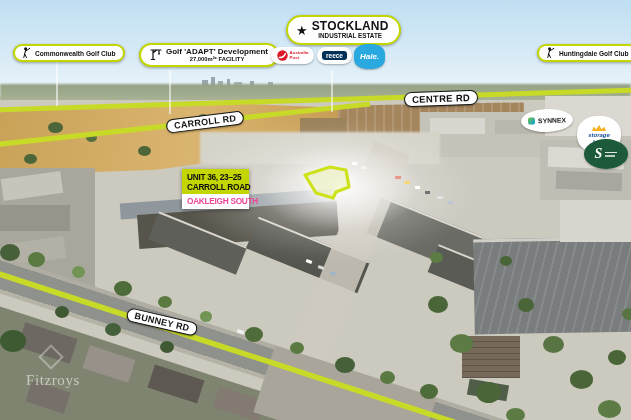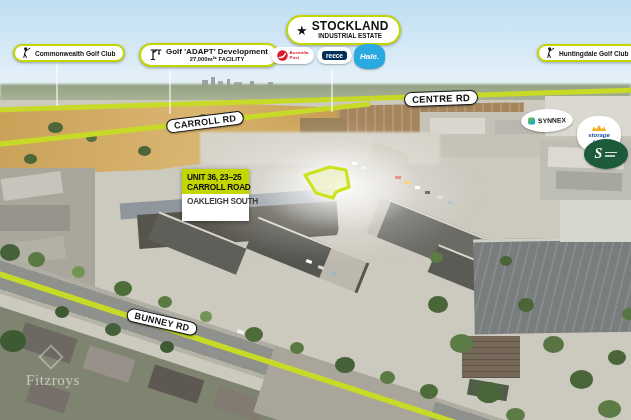--- a/index.html
+++ b/index.html
@@ -31,21 +31,21 @@
   .pillg .sub{font-size:5.8px;font-weight:700;color:#111;text-align:center;line-height:1.1;}
   .golf{font-size:6.6px;font-weight:800;color:#111;}
   .roadp{position:absolute;background:#fff;border:1.6px solid #141414;border-radius:9px;
        padding:1px 7px;font-weight:900;font-size:9px;letter-spacing:.3px;color:#111;
        box-shadow:0 1px 2px rgba(0,0,0,.35);white-space:nowrap;z-index:20;}
   .chip{position:absolute;background:#fff;border-radius:12px;display:flex;align-items:center;
        justify-content:center;box-shadow:0 1px 2px rgba(0,0,0,.3);z-index:20;}
   .proplabel{position:absolute;left:182px;top:169px;width:67px;z-index:22;
        box-shadow:0 1px 4px rgba(0,0,0,.4);}
   .proplabel .pgreen{background:var(--hl);padding:3px 5px 2px;color:#0d0d0d;}
-  .proplabel .pwhite{background:#fff;padding:2px 5px 15px;color:#404040;}
+  .proplabel .pwhite{background:#fff;padding:2px 5px 3px;color:#ec4899;}
   .proplabel div span{display:block;font-weight:800;font-size:8.3px;letter-spacing:-.3px;line-height:1.22;white-space:nowrap;}
   .wm{position:absolute;left:26px;top:372px;z-index:24;color:rgba(255,255,255,.55);
       font-family:"Liberation Serif",serif;font-size:15px;letter-spacing:.6px;}
   .wm-mark{position:absolute;left:42px;top:348px;width:18px;height:18px;
       border:2px solid rgba(255,255,255,.35);transform:rotate(45deg);z-index:24;}
   svg.ovl{position:absolute;left:0;top:0;z-index:10;pointer-events:none;}
   .unit-outline{filter:drop-shadow(0 0 4px rgba(255,255,255,.95));}
 </style>
 </head>
 <body>

